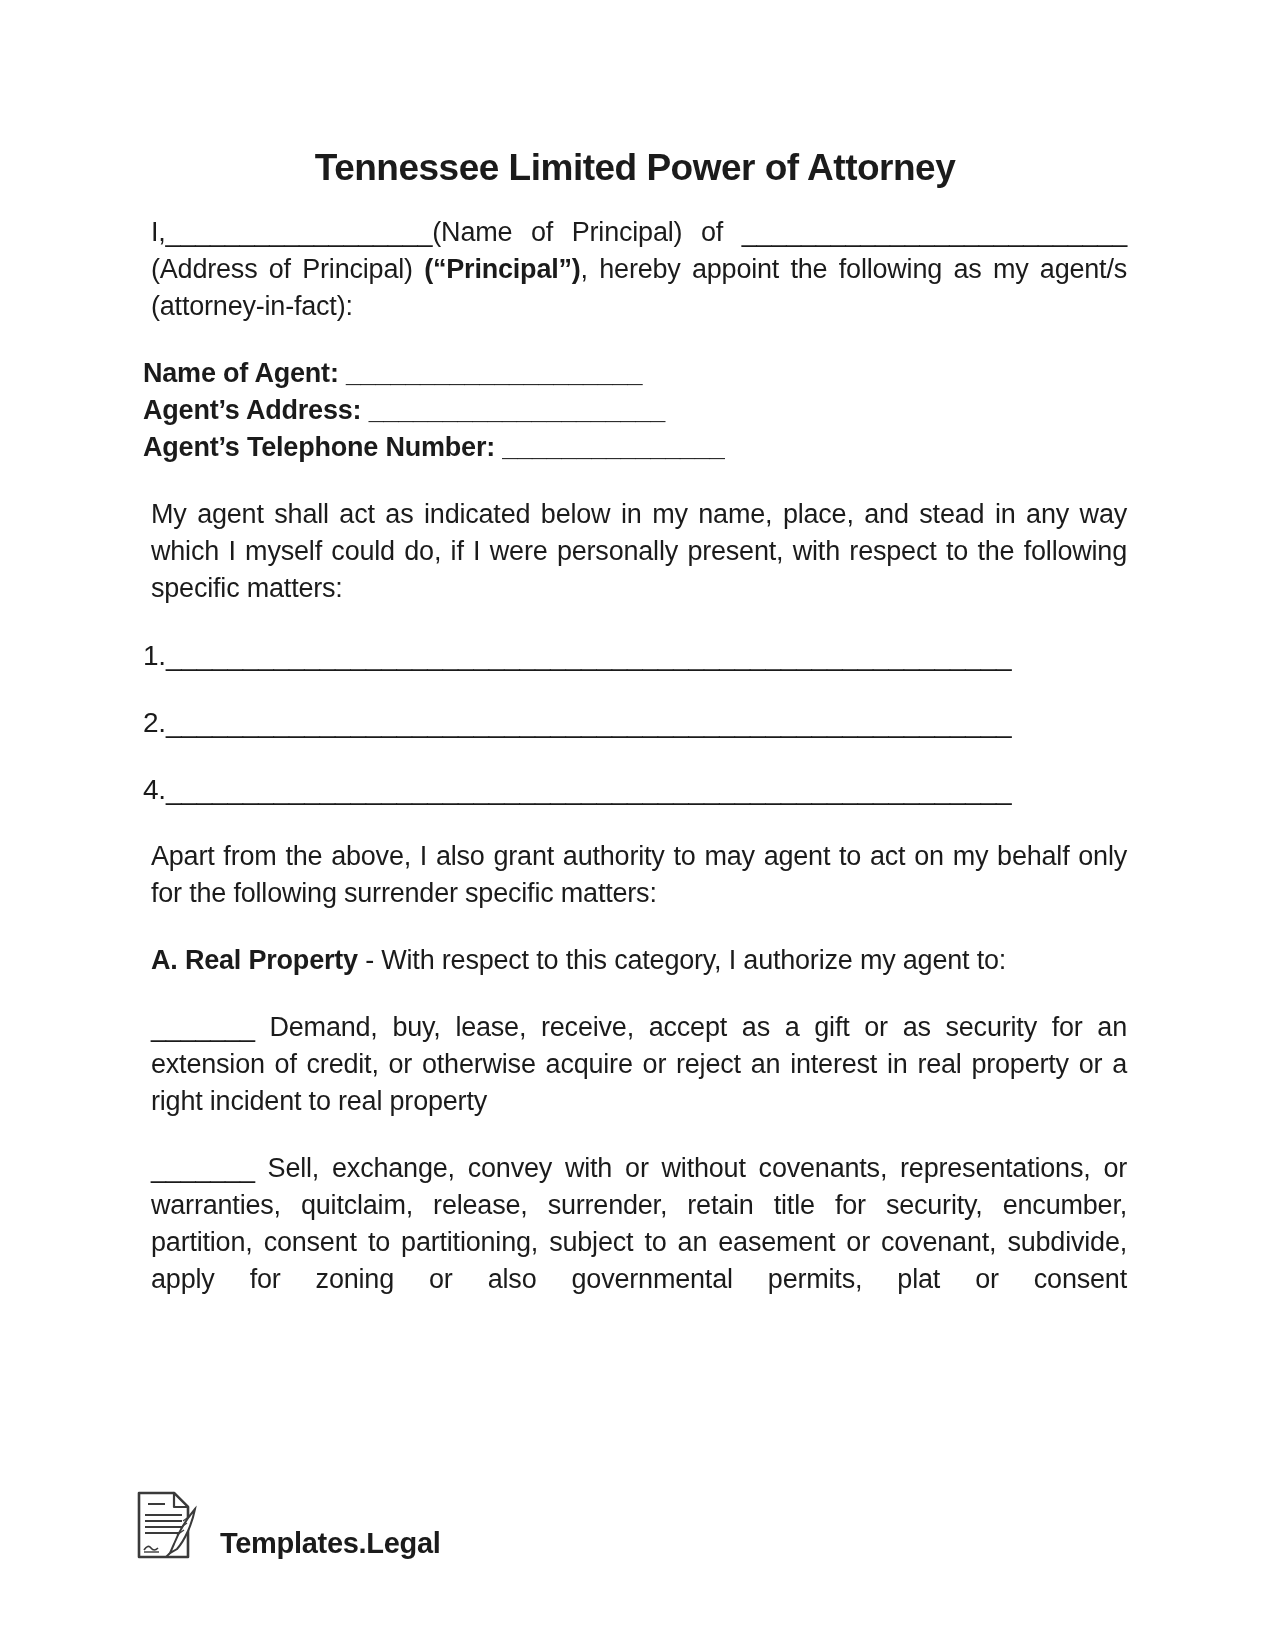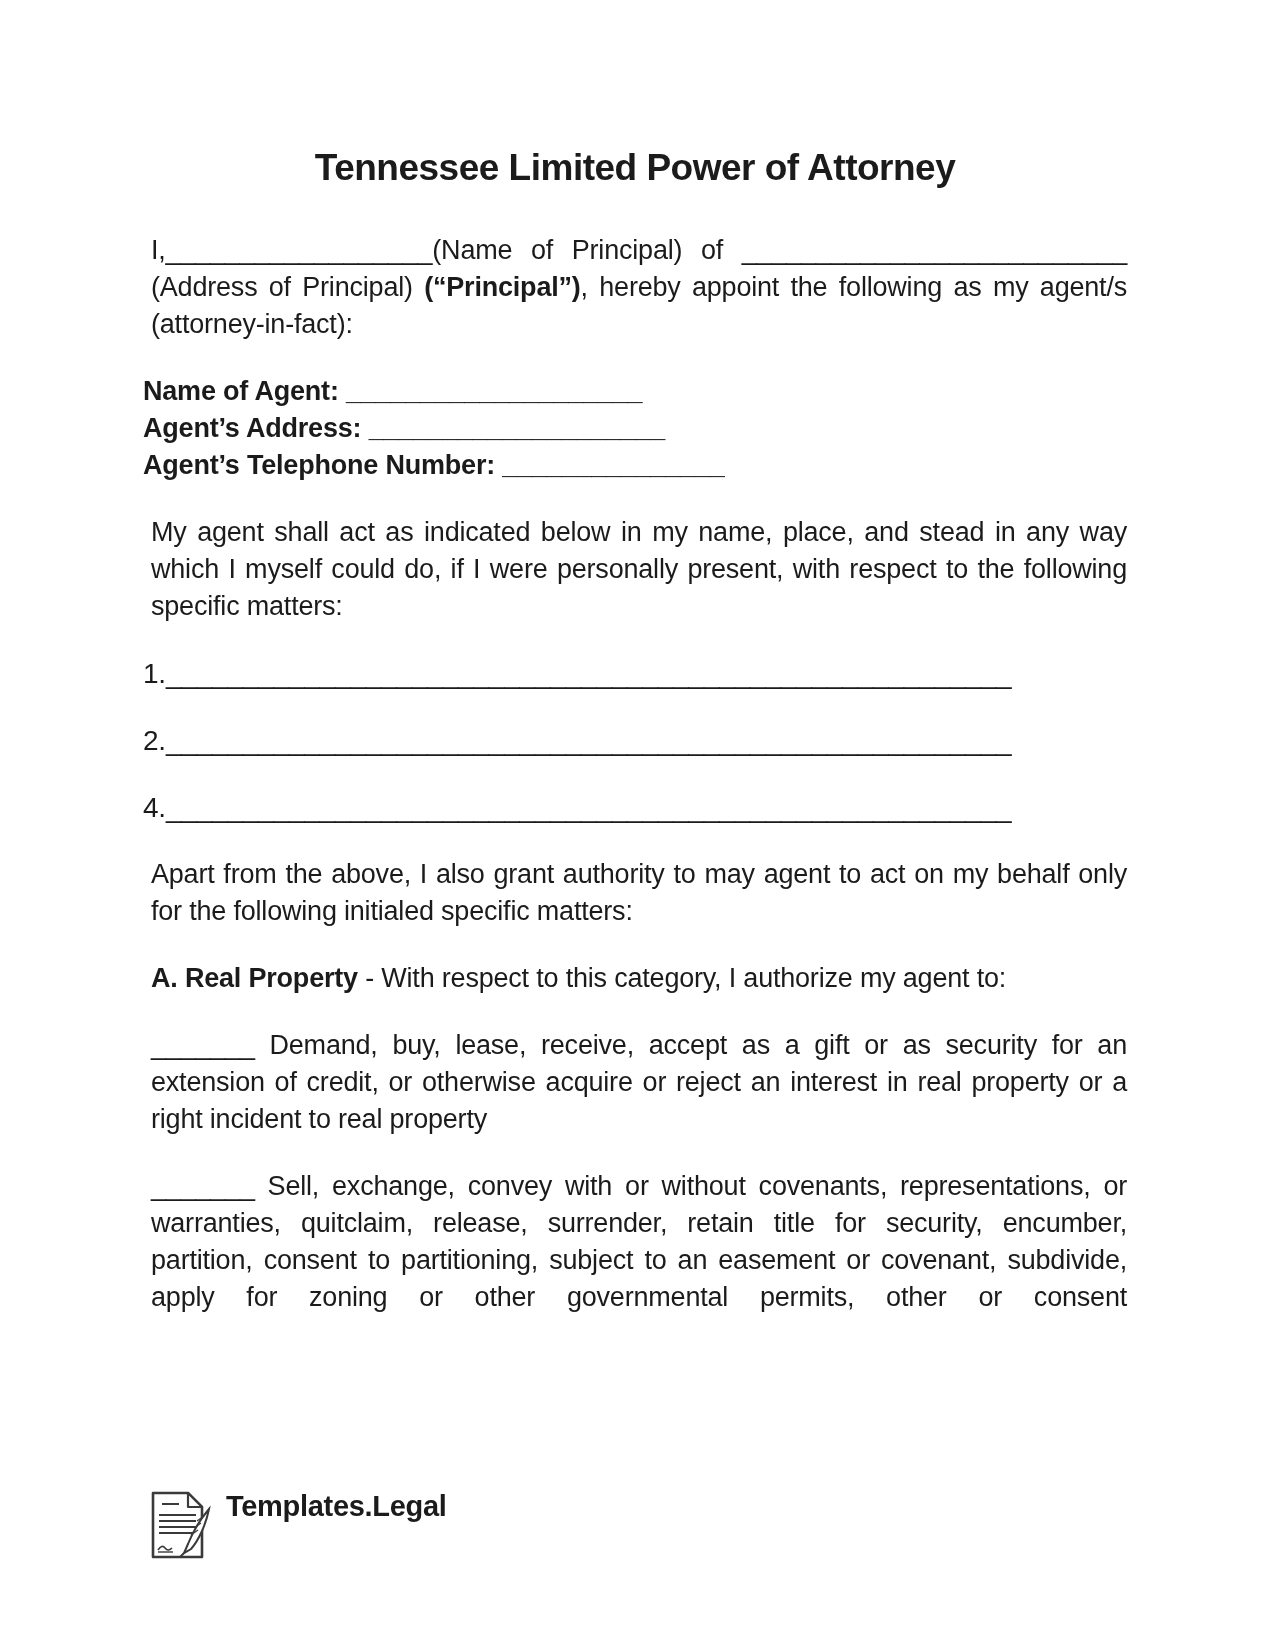--- a/index.html
+++ b/index.html
@@ -20,21 +20,21 @@
     left: 143px;
     top: 146px;
     width: 984px;
   }
   .doc-title {
     font-size: 37px;
     line-height: 44px;
     font-weight: bold;
     text-align: center;
     letter-spacing: -0.5px;
-    margin: 0 0 42px 0;
+    margin: 0 0 24px 0;
   }
   .para {
     font-size: 27px;
     line-height: 37px;
     letter-spacing: -0.2px;
     text-align: justify;
     margin: 0 0 30px 8px;
   }
   .para.justify-all {
     text-align-last: justify;
@@ -59,25 +59,25 @@
   .section-heading {
     font-size: 28px;
     line-height: 37px;
     font-weight: bold;
     letter-spacing: -0.2px;
     margin: 6px 0 32px 0;
   }
   .bold { font-weight: bold; }
   .footer {
     position: absolute;
-    left: 146px;
+    left: 132px;
     top: 1490px;
     display: flex;
-    align-items: flex-start;
-    gap: 14px;
+    align-items: flex-end;
+    gap: 22px;
   }
   .brand {
     font-size: 29px;
     font-weight: bold;
     letter-spacing: -0.3px;
     color: #1b1b1b;
   }
   .logo-icon svg { display: block; }
 </style>
 </head>
@@ -97,27 +97,27 @@
 
   <p class="para">My agent shall act as indicated below in my name, place, and stead in any way which I myself could do, if I were personally present, with respect to the following specific matters:</p>
 
   <div>
     <div class="blank-line"><span>1.</span><span>_______________________________________________________</span></div>
     <div class="blank-line"><span>2.</span><span>_______________________________________________________</span></div>
     <div class="blank-line"><span>4.</span><span>_______________________________________________________</span></div>
   </div>
 
 
-  <p class="para">Apart from the above, I also grant authority to may agent to act on my behalf only for the following initialed specific matters:</p>
+  <p class="para">Apart from the above, I also grant authority to may agent to act on my behalf only for the following surrender specific matters:</p>
 
   <p class="para"><span class="bold">A. Real Property</span><span> - With respect to this category, I authorize my agent to:</span></p>
 
   <p class="para"><span>_______</span><span> Demand, buy, lease, receive, accept as a gift or as security for an extension of credit, or otherwise acquire or reject an interest in real property or a right incident to real property</span></p>
 
-  <p class="para justify-all"><span>_______</span><span> Sell, exchange, convey with or without covenants, representations, or warranties, quitclaim, release, surrender, retain title for security, encumber, partition, consent to partitioning, subject to an easement or covenant, subdivide, apply for zoning or other governmental permits, other or consent</span></p>
+  <p class="para justify-all"><span>_______</span><span> Sell, exchange, convey with or without covenants, representations, or warranties, quitclaim, release, surrender, retain title for security, encumber, partition, consent to partitioning, subject to an easement or covenant, subdivide, apply for zoning or also governmental permits, plat or consent</span></p>
 
 </div>
 
 <div class="footer">
   <span class="logo-icon">
     <svg width="66" height="70" viewBox="0 0 66 70" fill="none" xmlns="http://www.w3.org/2000/svg">
       <path d="M7 3 L42 3 L56 17 L56 67 L7 67 Z" fill="#ffffff" stroke="#3a3a3a" stroke-width="2.6" stroke-linejoin="round"></path>
       <path d="M42 3 L42 17 L56 17 Z" fill="#ffffff" stroke="#3a3a3a" stroke-width="2.2" stroke-linejoin="round"></path>
       <line x1="16" y1="14" x2="33" y2="14" stroke="#3a3a3a" stroke-width="2"></line>
       <line x1="13" y1="25" x2="50" y2="25" stroke="#3a3a3a" stroke-width="1.8"></line>

